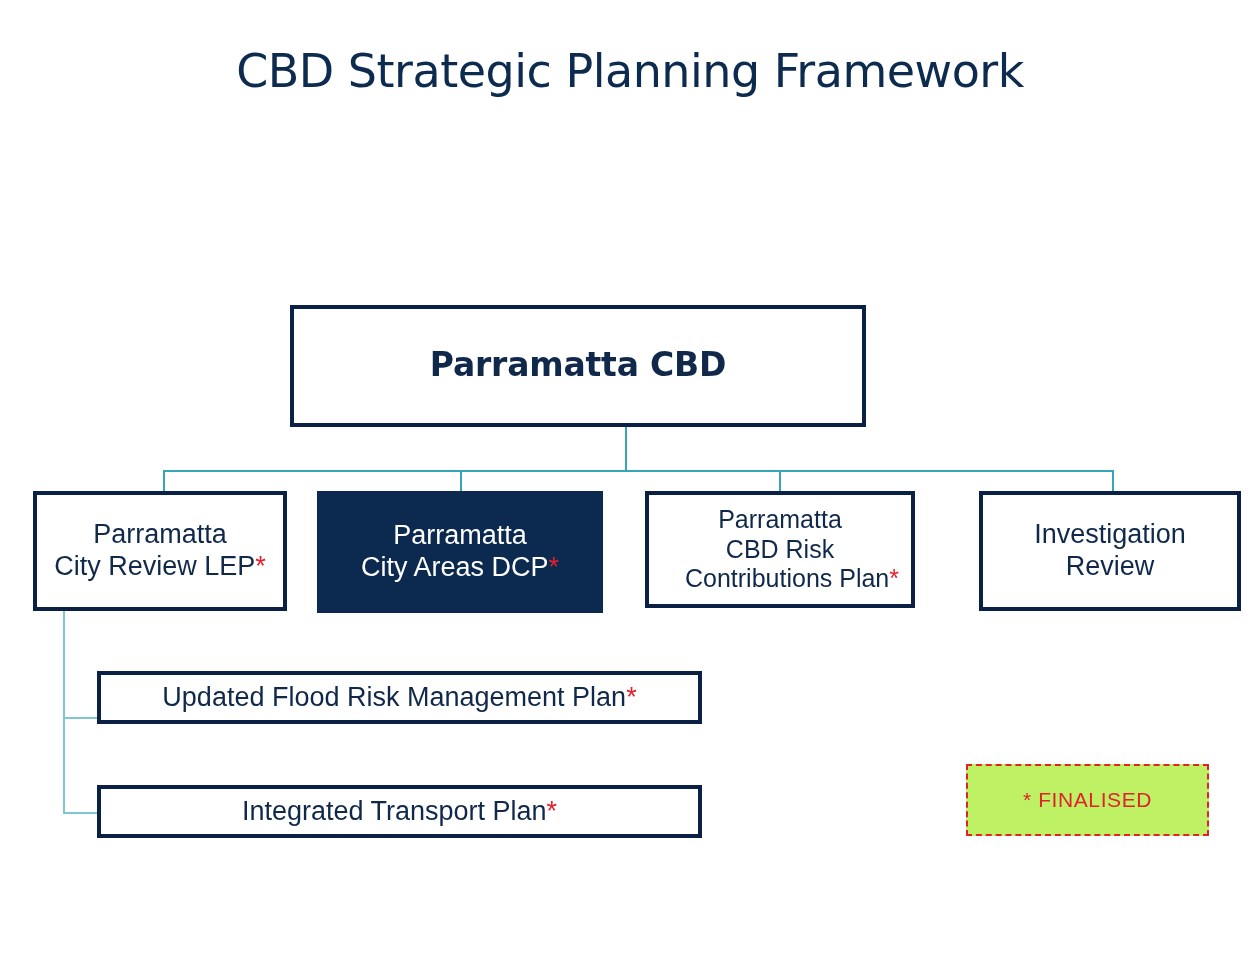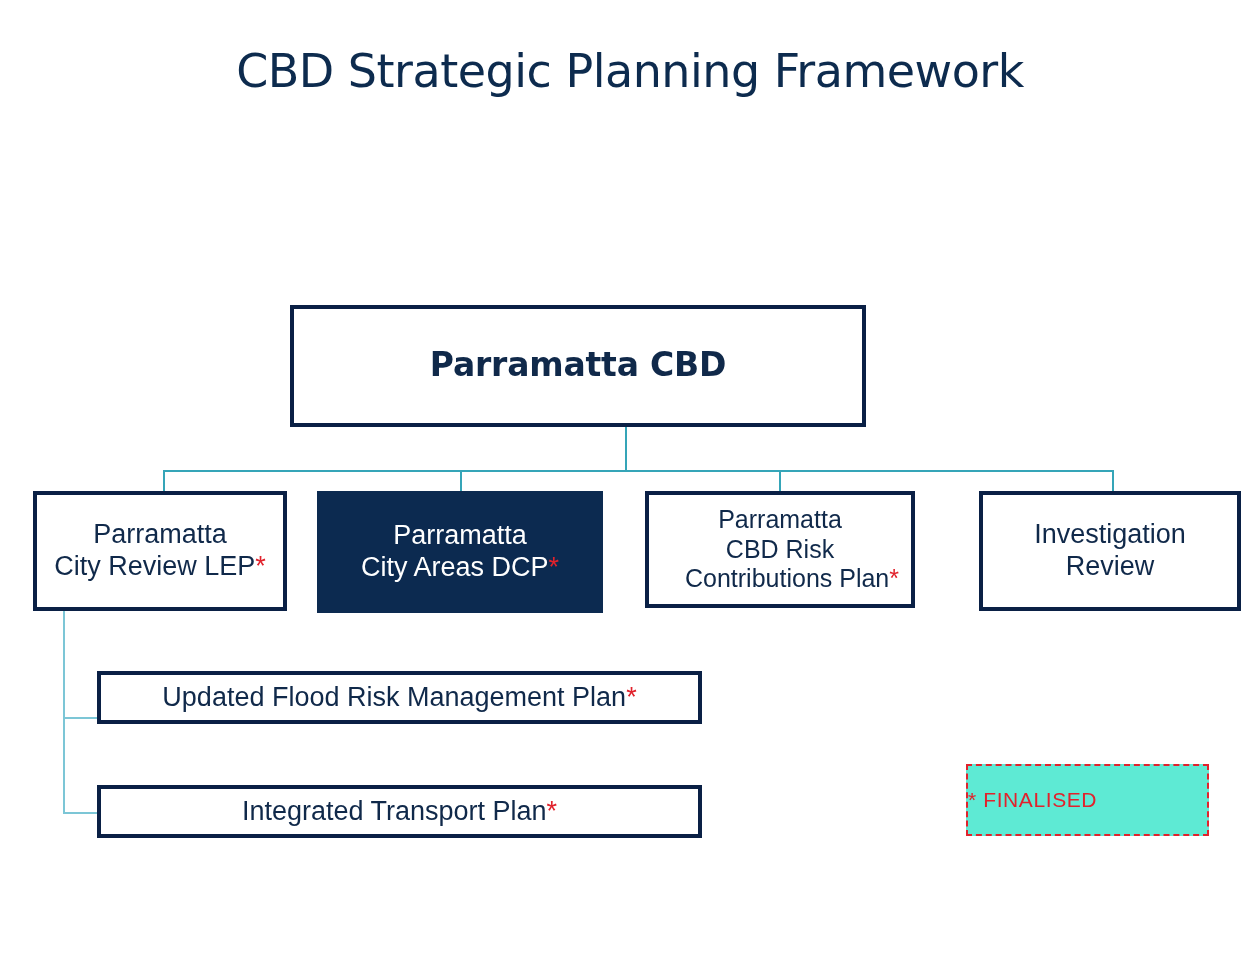--- a/index.html
+++ b/index.html
@@ -122,24 +122,24 @@
     position: absolute;
     left: 966px;
     top: 764px;
     width: 243px;
     height: 72px;
     box-sizing: border-box;
     border: 2px dashed #e1222c;
     color: #e1222c;
     display: flex;
     align-items: center;
-    justify-content: flex-start;
+    justify-content: center;
     font-size: 21px;
     letter-spacing: 0.6px;
-    background: #5eead4;
+    background: #bef264;
     font-family: "Liberation Sans", sans-serif;
   }
 
   
   .conn {
     position: absolute;
     background: #35a5b8;
   }
   .conn.v { width: 2px; }
   .conn.h { height: 2px; }

